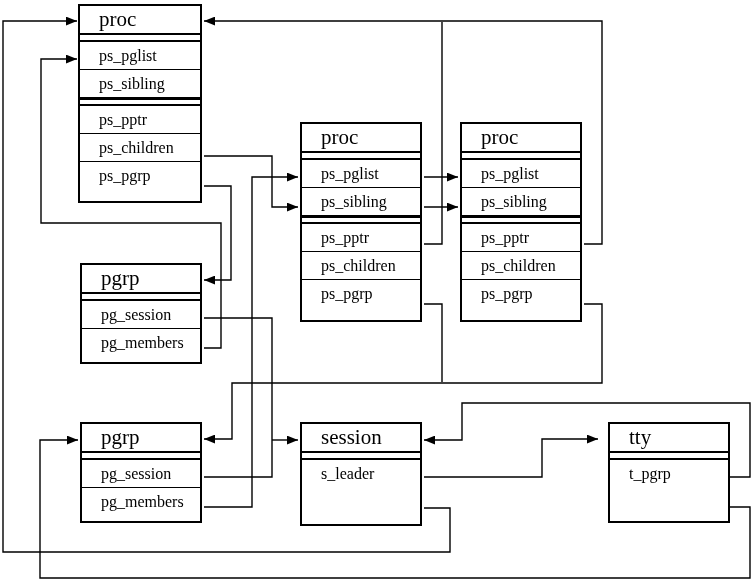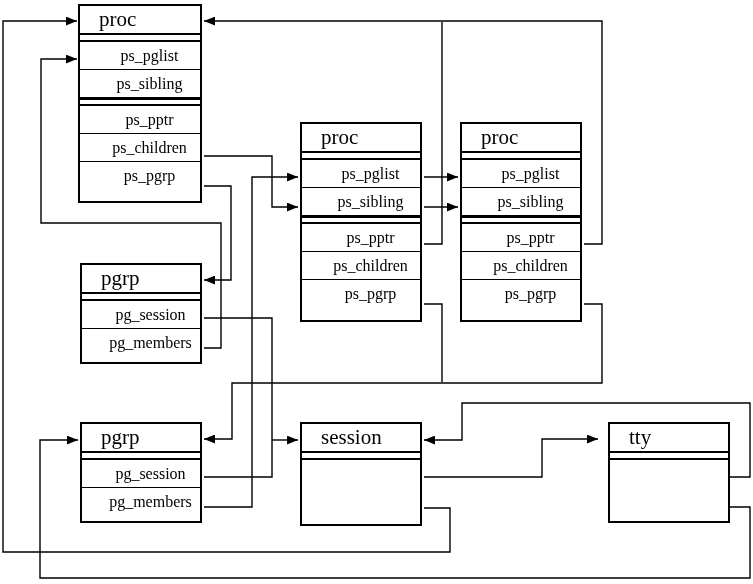--- a/index.html
+++ b/index.html
@@ -6,21 +6,21 @@
   #stage{position:relative;width:753px;height:584px;background:#ffffff;overflow:hidden;}
   #wires{position:absolute;left:0;top:0;z-index:0;}
   .box{position:absolute;z-index:1;background:#ffffff;border:2.5px solid #000;
        box-sizing:border-box;display:flex;flex-direction:column;
        font-family:"Liberation Serif",serif;color:#000;}
   .title{height:27px;line-height:27px;font-size:21px;padding-left:19px;
          border-bottom:2.5px solid #000;flex:none;}
   .band{height:5px;border-bottom:2.5px solid #000;flex:none;}
   .gband{height:4px;border-top:2.5px solid #000;border-bottom:2.5px solid #000;flex:none;}
   .row{height:27px;line-height:27.5px;font-size:16px;padding-left:19px;
-       border-bottom:1.5px solid #000;flex:none;white-space:nowrap;text-align:center;}
+       border-bottom:1.5px solid #000;flex:none;white-space:nowrap;}
   .row.last{border-bottom:none;flex:1;}
 </style>
 </head>
 <body>
 
 <div id="stage">
 
   <svg id="wires" width="753" height="584">
     <defs>
       <marker id="arr" viewBox="0 0 10 8" refX="10" refY="4" markerWidth="11" markerHeight="9" orient="auto" markerUnits="userSpaceOnUse">
@@ -88,20 +88,22 @@
   <div class="box" style="left: 80px; top: 422px; width: 122px; height: 101px;">
     <div class="title">pgrp</div>
     <div class="band"></div>
     <div class="row">pg_session</div>
     <div class="row last">pg_members</div>
   </div>
 
   <div class="box" style="left: 300px; top: 422px; width: 122px; height: 104px;">
     <div class="title">session</div>
     <div class="band"></div>
+    <div class="row last">s_leader</div>
   </div>
 
   <div class="box" style="left: 608px; top: 422px; width: 122px; height: 101px;">
     <div class="title">tty</div>
     <div class="band"></div>
+    <div class="row last">t_pgrp</div>
   </div>
 
 </div>
 
 </body></html>

